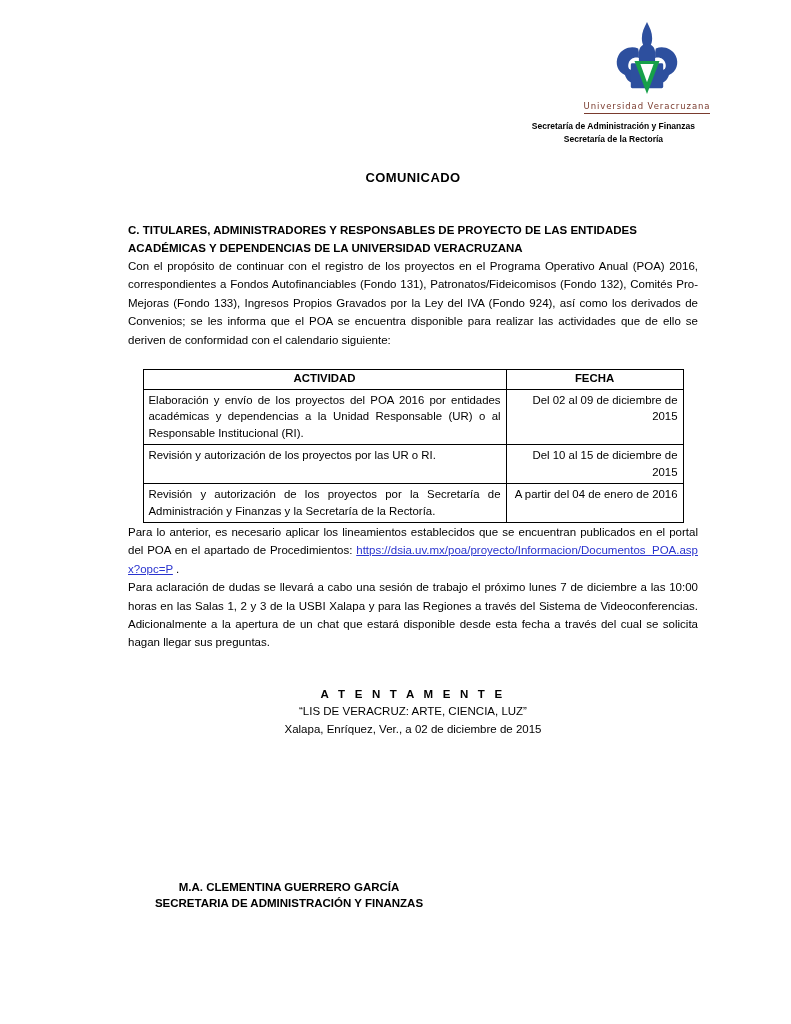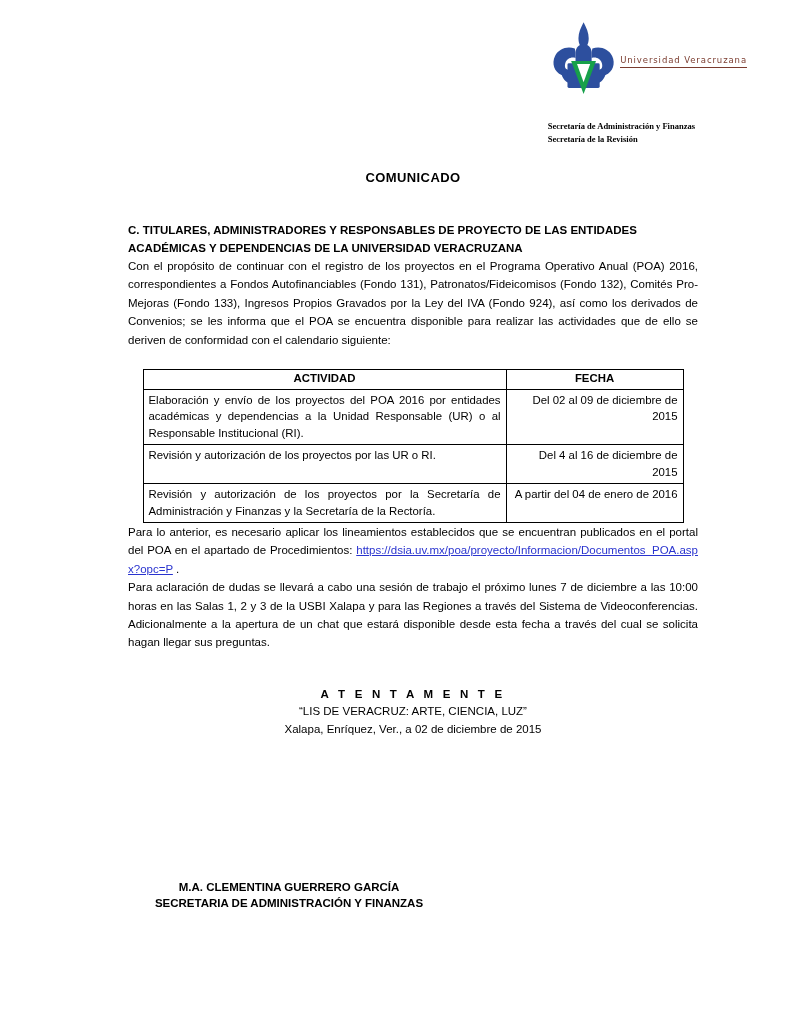--- a/index.html
+++ b/index.html
@@ -28,21 +28,21 @@
   .letterhead {
     position: absolute;
     top: 22px;
     right: 44px;
     width: 200px;
     text-align: center;
   }
   .logo-wrap {
     width: 100%;
     display: flex;
-    flex-direction: row;
+    flex-direction: column;
     align-items: center;
   }
   .logo-mark {
     width: 74px;
     height: 78px;
     display: block;
   }
   .logo-caption {
     margin-top: 1px;
     font-family: "DejaVu Sans", sans-serif;
@@ -53,22 +53,22 @@
     display: inline-block;
     padding-bottom: 1px;
     line-height: 11px;
     white-space: nowrap;
   }
 
   .dept-lines {
     position: absolute;
     top: 120px;
     right: 96px;
-    text-align: left;
-    font-family: Liberation Serif, serif;
+    text-align: center;
+    font-family: Liberation Sans, sans-serif;
     font-weight: bold;
     font-size: 8.5px;
     line-height: 13px;
     color: #000;
     white-space: nowrap;
   }
 
   
   .content {
     position: absolute;
@@ -200,21 +200,21 @@
         </g>
         <path d="M33 53 L67 53 L50 98 Z" fill="#17a04a"></path>
         <path d="M41 57 L59 57 L50 82 Z" fill="#ffffff"></path>
       </svg>
       <span class="logo-caption">Universidad Veracruzana</span>
     </div>
   </div>
 
   <div class="dept-lines">
     <div>Secretaría de Administración y Finanzas</div>
-    <div>Secretaría de la Revisión</div>
+    <div>Secretaría de la Rectoría</div>
   </div>
 
   <div class="content">
 
     <div class="doc-title">COMUNICADO</div>
 
     <div class="addressee">C. TITULARES, ADMINISTRADORES Y RESPONSABLES DE PROYECTO DE LAS ENTIDADES ACADÉMICAS Y DEPENDENCIAS DE LA UNIVERSIDAD VERACRUZANA</div>
 
     <p class="para para-intro">Con el propósito de continuar con el registro de los proyectos en el Programa Operativo Anual (POA) 2016, correspondientes a Fondos Autofinanciables (Fondo 131), Patronatos/Fideicomisos (Fondo 132), Comités Pro-Mejoras (Fondo 133), Ingresos Propios Gravados por la Ley del IVA (Fondo 924), así como los derivados de Convenios; se les informa que el POA se encuentra disponible para realizar las actividades que de ello se deriven de conformidad con el calendario siguiente:</p>
 
@@ -230,21 +230,21 @@
             <th>FECHA</th>
           </tr>
         </thead>
         <tbody>
           <tr>
             <td class="activity">Elaboración y envío de los proyectos del POA 2016  por entidades académicas y dependencias a la Unidad Responsable (UR) o al Responsable Institucional (RI).</td>
             <td class="date">Del 02 al 09 de diciembre de 2015</td>
           </tr>
           <tr>
             <td class="activity">Revisión y autorización de los proyectos por las UR o RI.</td>
-            <td class="date">Del 4 al 16 de diciembre de 2015</td>
+            <td class="date">Del 10 al 15 de diciembre de 2015</td>
           </tr>
           <tr>
             <td class="activity">Revisión y autorización de los proyectos por la Secretaría de Administración y Finanzas y la Secretaría de la Rectoría.</td>
             <td class="date">A partir del 04 de enero de 2016</td>
           </tr>
         </tbody>
       </table>
     </div>
 
     <p class="para para-lineamientos"><span>Para lo anterior, es necesario aplicar los lineamientos establecidos que se encuentran publicados en el portal del POA en el apartado de Procedimientos: </span><a class="url-link" href="#">https://dsia.uv.mx/poa/proyecto/Informacion/Documentos_POA.aspx?opc=P</a><span> .</span></p>

